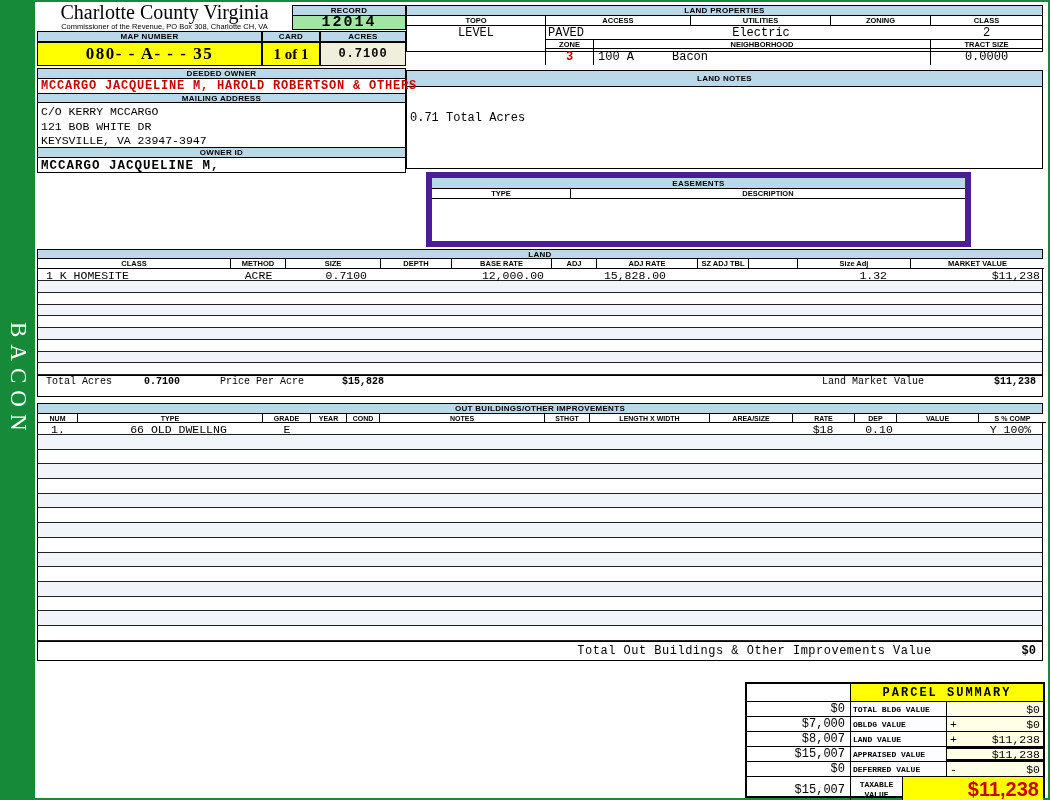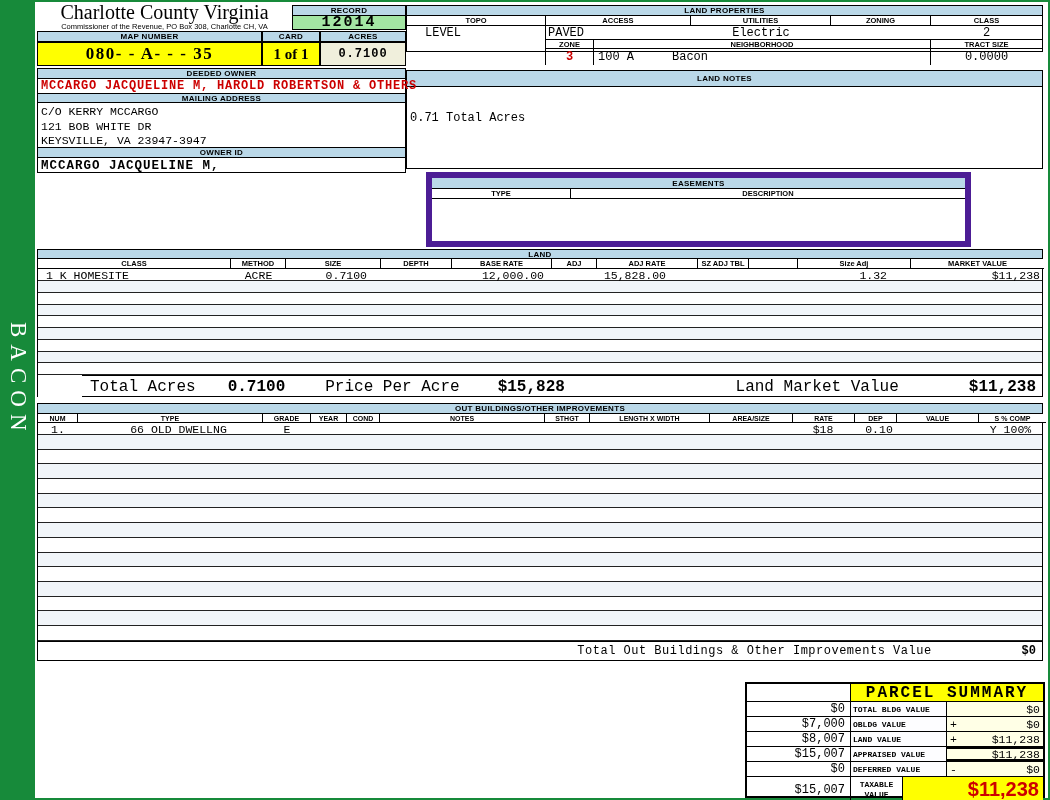--- a/index.html
+++ b/index.html
@@ -54,21 +54,21 @@
         grid-template-rows:10px 10px 13px 10px 16px;
         grid-template-areas:
           "bar bar bar bar bar bar"
           "th  ah  ah  uh  zh  ch"
           "tv  av  av  uv  zv  cv"
           "tv  zoh nh  nh  nh  trh"
           "tv  zov nv  nv  nv  trv"; }
   #lp .bluebar { grid-area:bar; border:none; border-bottom:1px solid #000; }
   .lp-th { grid-area:th; } .lp-ah { grid-area:ah; } .lp-uh { grid-area:uh; } .lp-zh { grid-area:zh; } .lp-ch { grid-area:ch; border-right:none; }
   .lp-v { font-size:12px; display:flex; align-items:center; }
-  .lp-tv { grid-area:tv; border-right:1px solid #000; padding-left:18px; align-items:flex-start; }
+  .lp-tv { grid-area:tv; border-right:1px solid #000; padding-left:18px; align-items:flex-start;margin-left:33px; }
   .lp-av { grid-area:av; padding-left:2px; }
   .lp-uv { grid-area:uv; justify-content:center; }
   .lp-zv { grid-area:zv; }
   .lp-cv { grid-area:cv; justify-content:center; }
   .lp-zoh { grid-area:zoh; border-top:1px solid #000; }
   .lp-nh  { grid-area:nh;  border-top:1px solid #000; }
   .lp-trh { grid-area:trh; border-top:1px solid #000; border-right:none; }
   .lp-zov { grid-area:zov; border-right:1px solid #000; justify-content:center; color:#cc0000; font-weight:bold; }
   .lp-nv  { grid-area:nv;  border-right:1px solid #000; padding-left:4px; }
   .lp-nv .nb-name { margin-left:38px; }
@@ -88,21 +88,21 @@
   #land { left:2px; top:247px; width:1006px; border-left:1px solid #000; border-right:1px solid #000; }
   #land .bluebar { position:relative; width:100%; height:10px; border-left:none; border-right:none; }
   .grid-land { display:grid; grid-template-columns:193px 55px 95px 71px 100px 45px 101px 51px 49px 113px 133px; }
   #land-headers { height:10px; }
   #land-headers .hcell { height:100%; }
   #land-row { height:12px; border-bottom:1px solid #222; font-size:11.5px; }
   #land-row div { display:flex; align-items:center; }
   .fill-row { border-bottom:1px solid #222; }
   .fill-row:nth-child(odd) { background:#f1f5f9; }
   #land-fill .fill-row { height:11.75px; }
-  #land-totals { height:22px; border-top:1px solid #000; border-bottom:1px solid #000; display:flex; align-items:flex-end; font-size:16px;margin-left:44px; }
+  #land-totals { height:22px; border-top:1px solid #000; border-bottom:1px solid #000; display:flex; align-items:flex-start; font-size:10px; }
   #land-totals .b { font-weight:bold; }
   #land-totals .sp { flex:1; }
 
   
   #ob { left:2px; top:401px; width:1006px; border-left:1px solid #000; border-right:1px solid #000; }
   #ob .bluebar { position:relative; width:100%; height:11px; border-left:none; border-right:none; }
   .grid-ob { display:grid; grid-template-columns:40px 185px 48px 36px 33px 165px 45px 120px 83px 62px 42px 82px 67px; }
   #ob-headers { height:9px; }
   #ob-headers .hcell { height:100%; font-size:7px; }
   #ob-row { height:12px; border-bottom:1px solid #222; font-size:11.5px; }
@@ -113,21 +113,21 @@
   #ob-total .lbl { margin-right:90px; letter-spacing:.5px; }
   #ob-total .val { font-weight:bold; padding-right:6px; }
 
   
   #psummary { left:710px; top:680px; width:300px; height:116px; border:2px solid #000; background:#fff; font-size:11.5px; }
   .ps-row { display:flex; height:15px; border-top:1px solid #000; }
   .ps-row.first { border-top:none; height:17px; }
   .ps-prior { width:104px; border-right:1px solid #000; display:flex; align-items:center; justify-content:flex-end;
               padding-right:5px; font-size:12px; }
   .ps-title { flex:1; background:#ffff00; display:flex; align-items:center; justify-content:center;
-              font-weight:bold; font-size:16px; letter-spacing:2px; }
+              font-weight:bold; font-size:12px; letter-spacing:2px; }
   .ps-label { width:96px; border-right:1px solid #000; background:#fdfdff; font:bold 8px "Liberation Mono",monospace;
               display:flex; align-items:center; padding-left:2px; }
   .ps-val { flex:1; background:#ffffe6; display:flex; align-items:center; }
   .ps-op { width:14px; padding-left:3px; }
   .ps-amount { flex:1; text-align:right; padding-right:3px; }
   .ps-sum .ps-val { border-top:2px solid #000; border-bottom:2px solid #000; }
   .ps-tax { height:26px; }
   .ps-taxlabel { width:52px; border-right:1px solid #000; font:bold 8px "Liberation Mono",monospace;
                  display:flex; align-items:center; justify-content:center; text-align:center; line-height:1.25; }
   .ps-taxval { flex:1; background:#ffff00; color:#cc0000; font:bold 20px "Liberation Sans",sans-serif;

